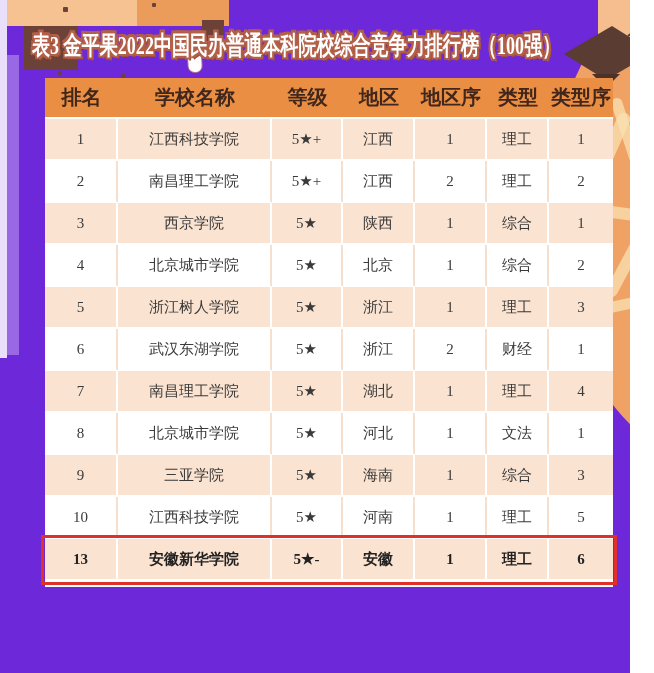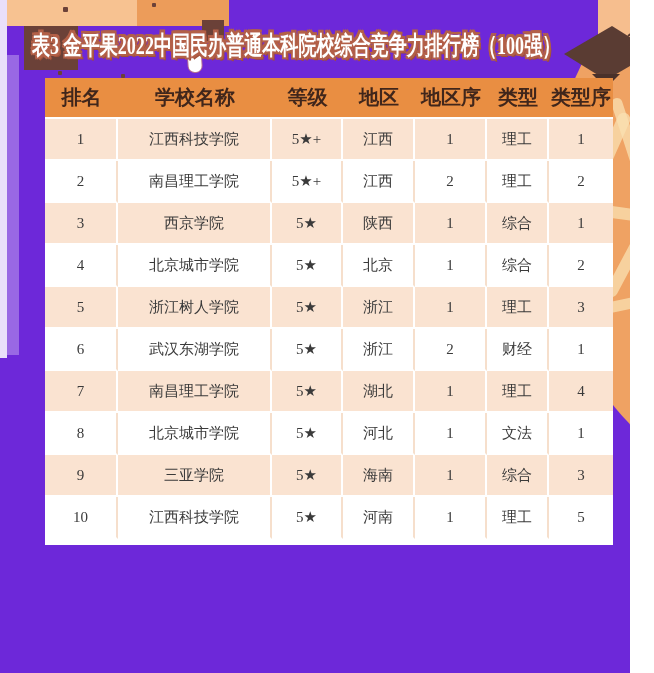--- a/index.html
+++ b/index.html
@@ -212,19 +212,28 @@
         </tr>
         <tr class="even">
           <td>10</td>
           <td>江西科技学院</td>
           <td>5★</td>
           <td>河南</td>
           <td>1</td>
           <td>理工</td>
           <td>5</td>
         </tr>
+        <tr class="odd highlighted">
+          <td>13</td>
+          <td>安徽新华学院</td>
+          <td>5★-</td>
+          <td>安徽</td>
+          <td>1</td>
+          <td>理工</td>
+          <td>6</td>
+        </tr>
         <tr class="even stub">
           <td colspan="7"></td>
         </tr>
       </tbody>
   </table>
 
 </div>
 
 </body></html>

